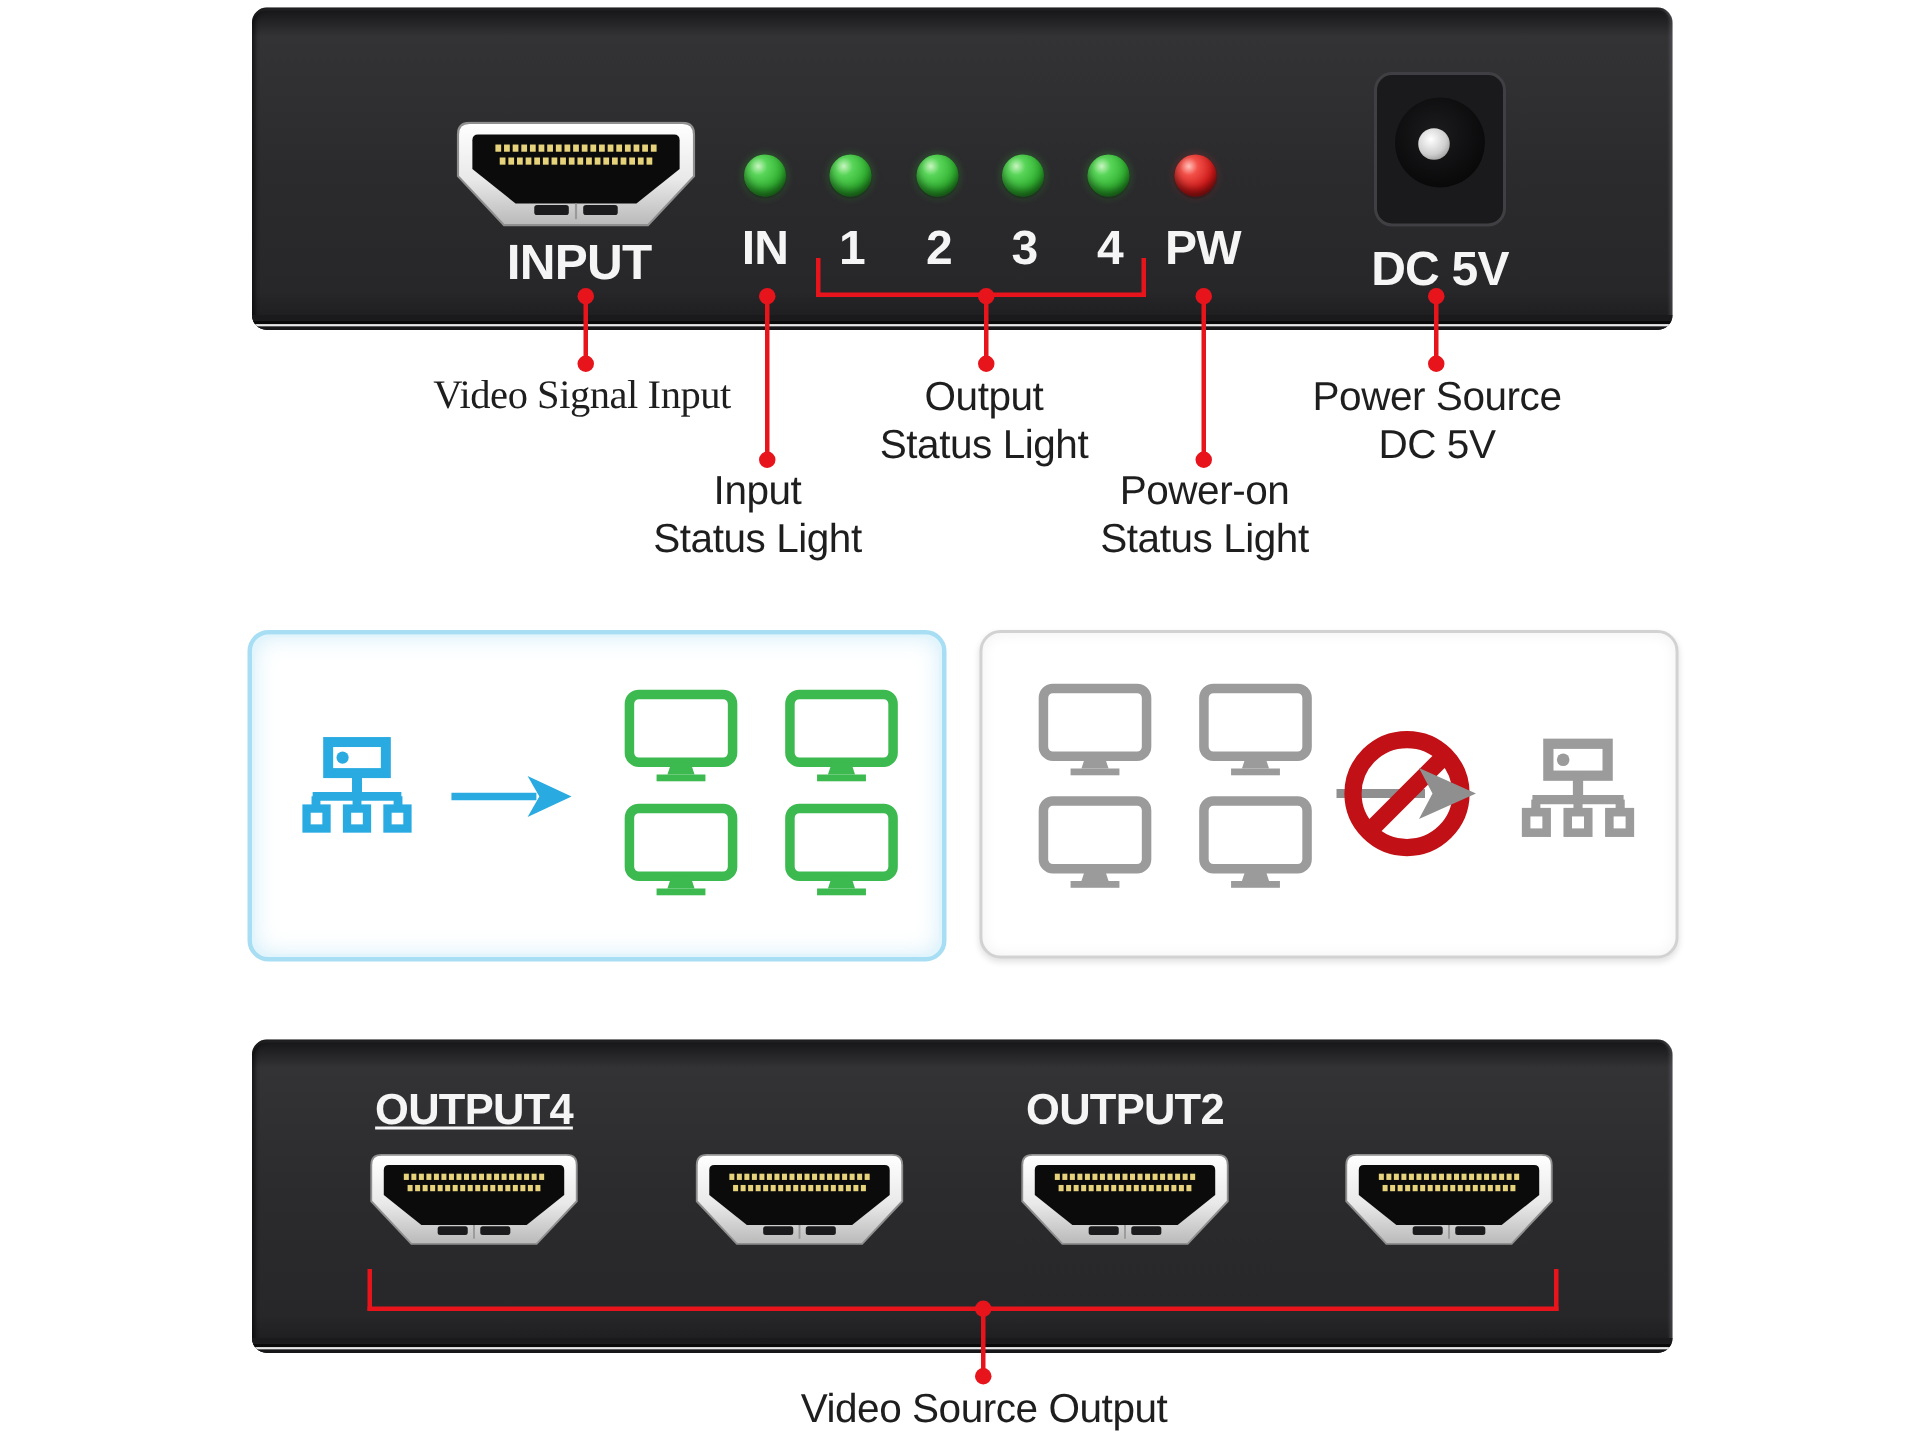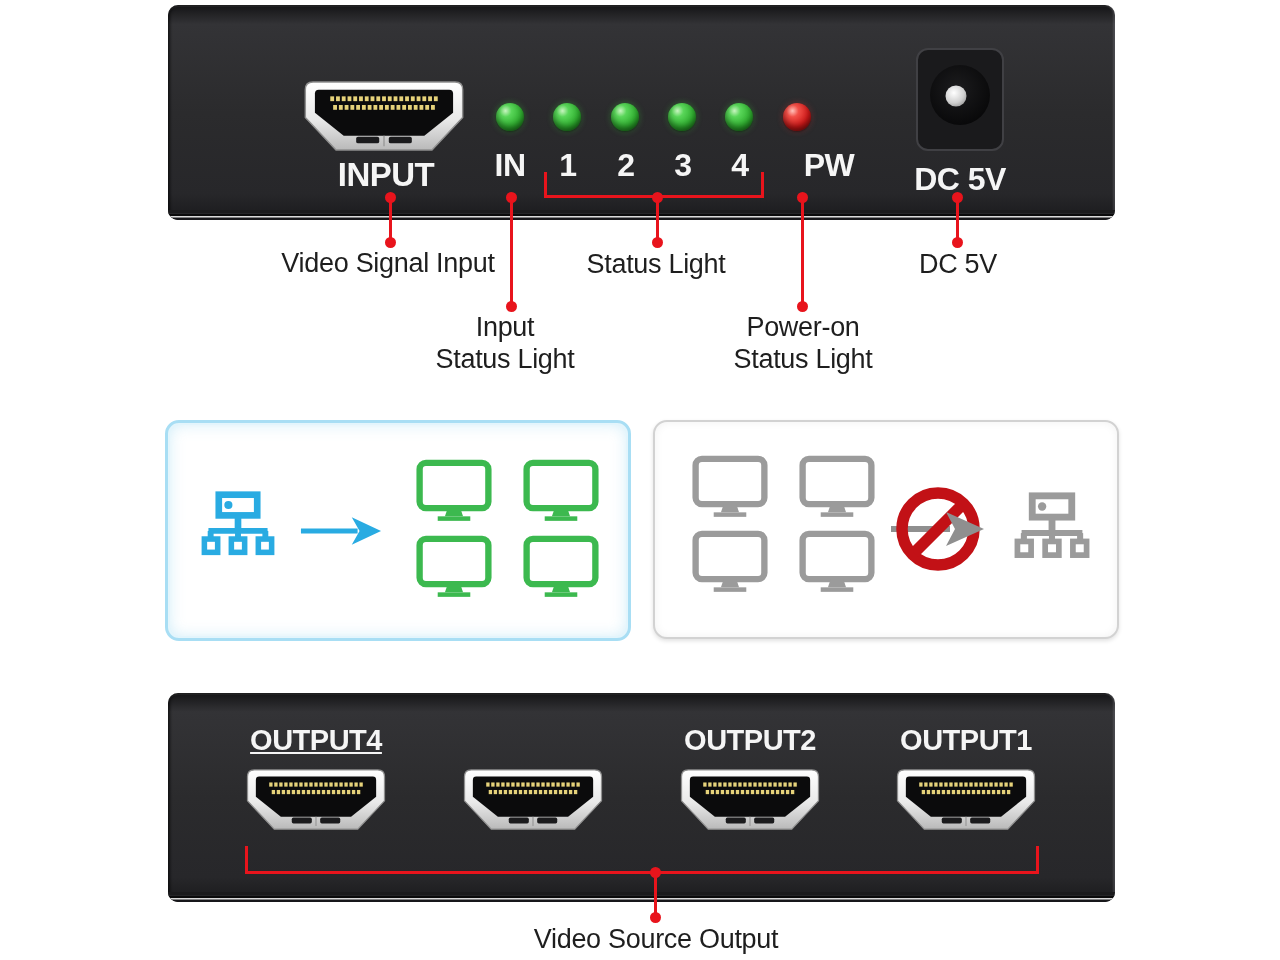--- a/index.html
+++ b/index.html
@@ -130,21 +130,21 @@
     <div class="led green" style="left:443px;"></div>
     <div class="led green" style="left:500px;"></div>
     <div class="led green" style="left:557px;"></div>
     <div class="led red" style="left:615px;"></div>
 
     <div class="led-label" style="left:310px;">IN</div>
     <div class="led-label" style="left:368px;">1</div>
     <div class="led-label" style="left:426px;">2</div>
     <div class="led-label" style="left:483px;">3</div>
     <div class="led-label" style="left:540px;">4</div>
-    <div class="led-label" style="left:629px;">PW</div>
+    <div class="led-label" style="left:602px;">PW</div>
 
     <svg class="port-svg" style="left:747px; top:42px;" width="90" height="105" viewBox="0 0 90 105">
       <defs>
         <radialGradient id="pin" cx="0.4" cy="0.35" r="0.8">
           <stop offset="0" stop-color="#ffffff"></stop>
             <stop offset="0.6" stop-color="#cfcfcf"></stop>
             <stop offset="1" stop-color="#8a8a8a"></stop>
         </radialGradient>
         <radialGradient id="hole" cx="0.45" cy="0.4" r="0.9">
           <stop offset="0" stop-color="#1c1c1e"></stop>
@@ -172,37 +172,39 @@
   <div class="dot" style="left:385px; top:237px;"></div>
   <div class="dot" style="left:506px; top:192px;"></div>
   <div class="dot" style="left:506px; top:301px;"></div>
   <div class="dot" style="left:652px; top:192px;"></div>
   <div class="dot" style="left:652px; top:237px;"></div>
   <div class="dot" style="left:797px; top:192px;"></div>
   <div class="dot" style="left:797px; top:301px;"></div>
   <div class="dot" style="left:952px; top:192px;"></div>
   <div class="dot" style="left:952px; top:237px;"></div>
 
-  <div class="callout-label" style="left:238px; top:247px; width:300px;">Video Signal Input</div>
+  <div class="callout-label" style="left:238px; top:247px; width:300px;font-family:Liberation Serif, serif;">Video Signal Input</div>
 
   <div class="callout-label" style="left:395px; top:311px; width:220px;">
     <div>Input</div>
     <div>Status Light</div>
   </div>
 
   <div class="callout-label" style="left:546px; top:248px; width:220px;">
+    <div>Output</div>
     <div>Status Light</div>
   </div>
 
   <div class="callout-label" style="left:693px; top:311px; width:220px;">
     <div>Power-on</div>
     <div>Status Light</div>
   </div>
 
   <div class="callout-label" style="left:848px; top:248px; width:220px;">
+    <div>Power Source</div>
     <div>DC 5V</div>
   </div>
 
   <div class="card supported">
 
     <svg class="abs" style="left:33px; top:68px;" width="74" height="68" viewBox="0 0 100 92">
       <g stroke="#29abe2" fill="none">
         <rect x="24" y="5" width="52" height="28" stroke-width="9"></rect>
         <line x1="50" y1="33" x2="50" y2="54" stroke-width="9"></line>
         <line x1="10" y1="54" x2="90" y2="54" stroke-width="8"></line>
@@ -285,21 +287,20 @@
         <rect x="41" y="65" width="18" height="18" stroke-width="7.5"></rect>
         <rect x="77.5" y="65" width="18" height="18" stroke-width="7.5"></rect>
       </g>
       <circle cx="37" cy="19" r="5.5" fill="#9b9b9b"></circle>
     </svg>
   </div>
 
   <div class="panel rear">
     <div class="lbl-output" style="left:58px;text-decoration:underline;">OUTPUT4</div>
     <div class="lbl-output" style="left:492px;">OUTPUT2</div>
-    <div class="lbl-output" style="left:708px;">OUTPUT1</div>
 
     <svg class="port-svg" style="left:77px; top:76px;" width="142" height="62" viewBox="0 0 170 74">
         <use href="#hdmiPort"></use>
       </svg>
     <svg class="port-svg" style="left:294px; top:76px;" width="142" height="62" viewBox="0 0 170 74">
         <use href="#hdmiPort"></use>
       </svg>
     <svg class="port-svg" style="left:511px; top:76px;" width="142" height="62" viewBox="0 0 170 74">
         <use href="#hdmiPort"></use>
       </svg>

